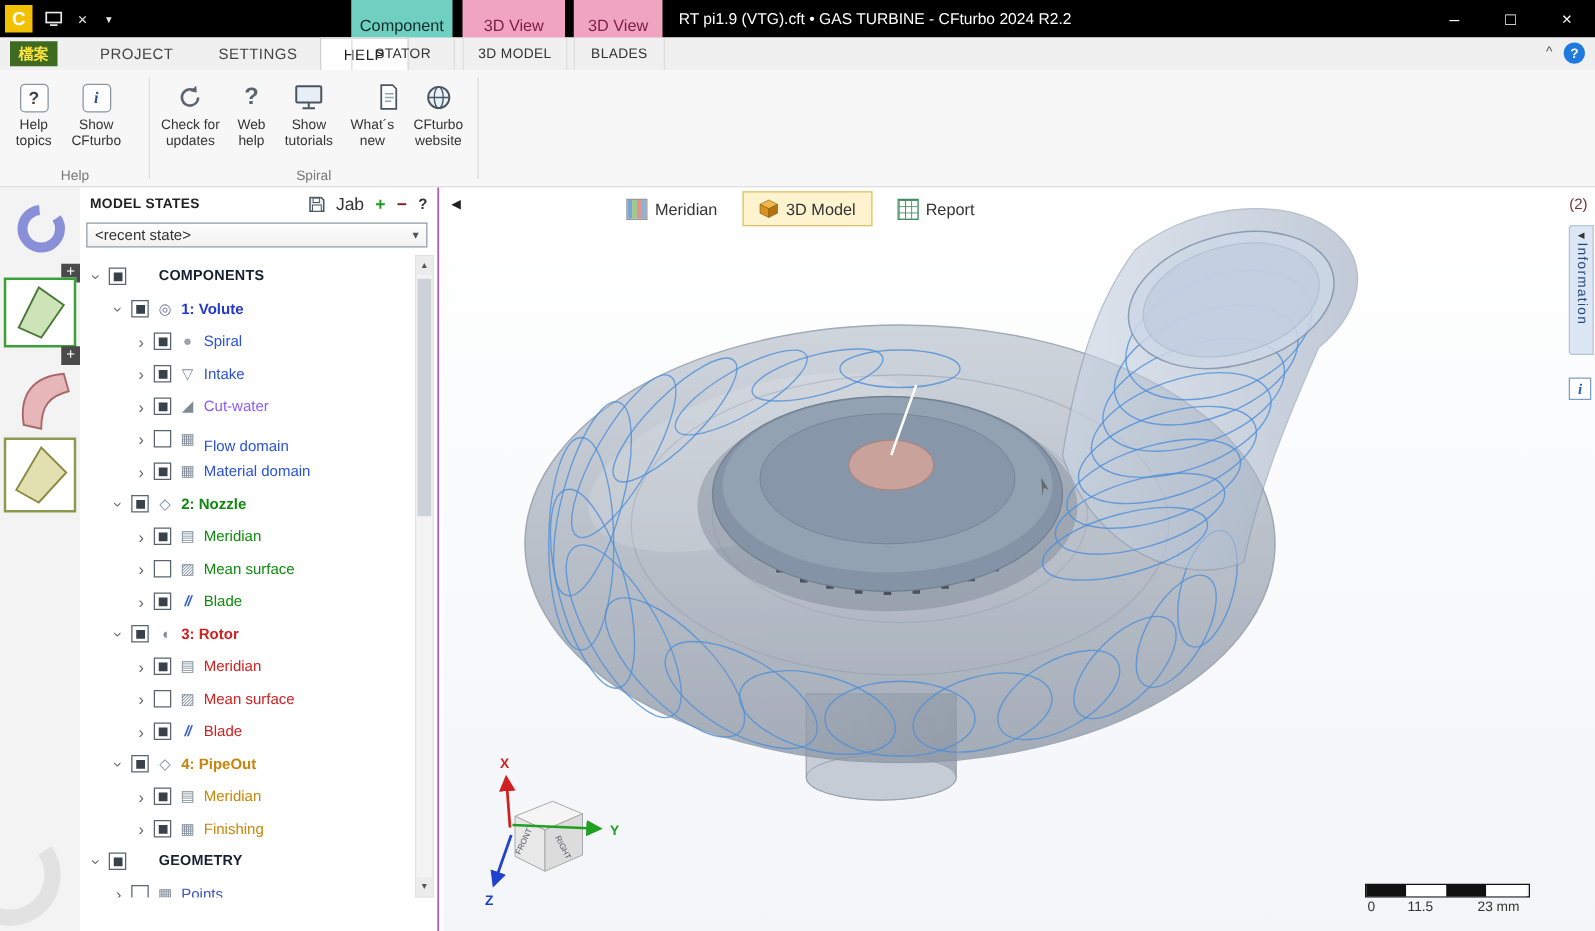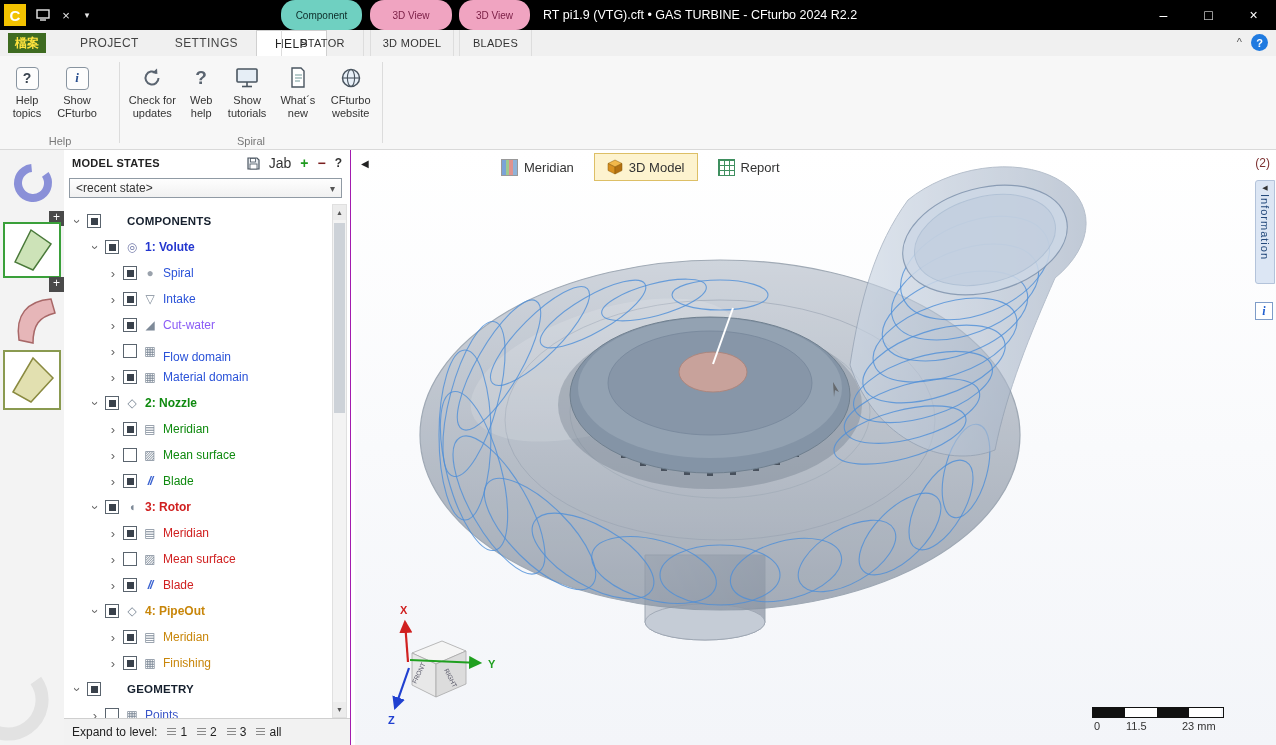--- a/index.html
+++ b/index.html
@@ -6,21 +6,21 @@
     font-family:"Liberation Sans","DejaVu Sans",sans-serif;background:#fff;}
   .window{position:relative;width:1276px;height:745px;}
 
   
   .titlebar{position:absolute;left:0;top:0;width:1276px;height:30px;background:#000;}
   .logo{position:absolute;left:4px;top:4px;width:22px;height:22px;background:#f2c200;
     color:#fff;font-weight:bold;font-size:15px;display:flex;align-items:center;justify-content:center;}
   .qa{position:absolute;top:0;height:30px;display:flex;align-items:center;justify-content:center;color:#e8e8e8;font-size:13px;}
   .qa svg{display:block;}
   .apptitle{position:absolute;left:543px;top:0;height:30px;display:flex;align-items:center;color:#fff;font-size:12.5px;white-space:nowrap;}
-  .ct{position:absolute;top:0;height:30px;display:flex;align-items:center;justify-content:center;font-size:10px;cursor:default;border-radius:14px;}
+  .ct{position:absolute;top:0;height:40px;display:flex;align-items:center;justify-content:center;font-size:13px;cursor:default;}
   .ct0{left:281px;width:81px;background:#6fd0c1;color:#0c2b28;}
   .ct1{left:370px;width:82px;background:#f0a4c1;color:#7c2047;}
   .ct2{left:459px;width:71px;background:#f0a4c1;color:#7c2047;}
   .winbtns{position:absolute;right:0;top:0;height:30px;display:flex;}
   .winbtn{width:45px;height:30px;display:flex;align-items:center;justify-content:center;color:#fff;font-size:14px;}
 
   
   .menubar{position:absolute;left:0;top:30px;width:1276px;height:26px;background:#f0f0f0;border-bottom:1px solid #dcdcdc;}
   .filebtn{position:absolute;left:8px;top:3px;height:20px;padding:0 7px;background:#3e6b21;color:#ffe33e;
     font-size:12px;font-weight:bold;display:flex;align-items:center;}
@@ -42,21 +42,21 @@
   .rsep{width:1px;background:#dcdcdc;margin:6px 3px;}
   .rbtn{display:flex;flex-direction:column;align-items:center;padding:3px 2px;font-size:11px;color:#333;
     text-align:center;line-height:1.15;}
   .ricon{height:26px;display:flex;align-items:center;justify-content:center;margin-bottom:3px;}
   .icon-qbox{width:21px;height:21px;border:1.5px solid #8894a0;border-radius:4px;background:#fdfdfd;
     color:#3a4450;font-weight:bold;font-size:14px;display:flex;align-items:center;justify-content:center;}
   .icon-ibox{width:21px;height:21px;border:1.5px solid #8894a0;border-radius:4px;background:#fdfdfd;
     color:#2a5090;font-weight:bold;font-size:13px;font-family:"Liberation Serif",serif;font-style:italic;
     display:flex;align-items:center;justify-content:center;}
   .icon-q{color:#5a6470;font-weight:bold;font-size:19px;}
-  .w40{width:42px;} .w48{width:50px;} .w56{width:56px;} .w34{width:36px;} .w44{width:46px;} .w52{width:54px;}
+  .w40{width:42px;} .w48{width:50px;} .w56{width:56px;} .w34{width:36px;} .w44{width:46px;align-items:flex-end;} .w52{width:54px;}
 
   
   .ltoolbar{position:absolute;left:0;top:150px;width:68px;height:595px;background:#f3f3f3;border-right:1px solid #dcdcdc;box-sizing:border-box;}
   .tool-sel{position:absolute;box-sizing:border-box;background:#fff;}
   .addbtn{position:absolute;width:15px;height:15px;background:#4a4a4a;color:#fff;font-size:12px;line-height:13px;
     text-align:center;}
 
   
   .mstates{position:absolute;left:64px;top:150px;width:287px;height:595px;background:#fff;border-right:1px solid #a21caf;box-sizing:border-box;}
   .ms-header{position:absolute;left:0;top:0;width:100%;height:26px;display:flex;align-items:center;padding:0 8px;box-sizing:border-box;}
@@ -395,39 +395,20 @@
       <span class="cb"></span>
       <span class="ti-icon ti-mesh">▦</span>
       <span class="tlabel" style="color: rgb(58, 85, 200);">Points</span>
     </div>
       </div>
     <div class="ms-scroll">
       <div class="sb-btn">▲</div>
       <div class="sb-thumb"></div>
       <div class="sb-btn sb-down">▼</div>
     </div>
-    <div class="ms-expand">
-      <span>Expand to level:</span>
-      <span class="exp-btn">
-        <span class="tree-glyph"></span>
-        <span>1</span>
-      </span>
-      <span class="exp-btn">
-        <span class="tree-glyph"></span>
-        <span>2</span>
-      </span>
-      <span class="exp-btn">
-        <span class="tree-glyph"></span>
-        <span>3</span>
-      </span>
-      <span class="exp-btn">
-        <span class="tree-glyph"></span>
-        <span>all</span>
-      </span>
-    </div>
   </div>
 
   <div class="viewport">
 
     <svg class="scene" viewBox="0 0 921 595">
       <defs>
         <linearGradient id="bodyGrad" x1="0" y1="0" x2="0" y2="1">
           <stop offset="0" stop-color="#c3cad4"></stop>
             <stop offset="1" stop-color="#8d97a5"></stop>
         </linearGradient>

